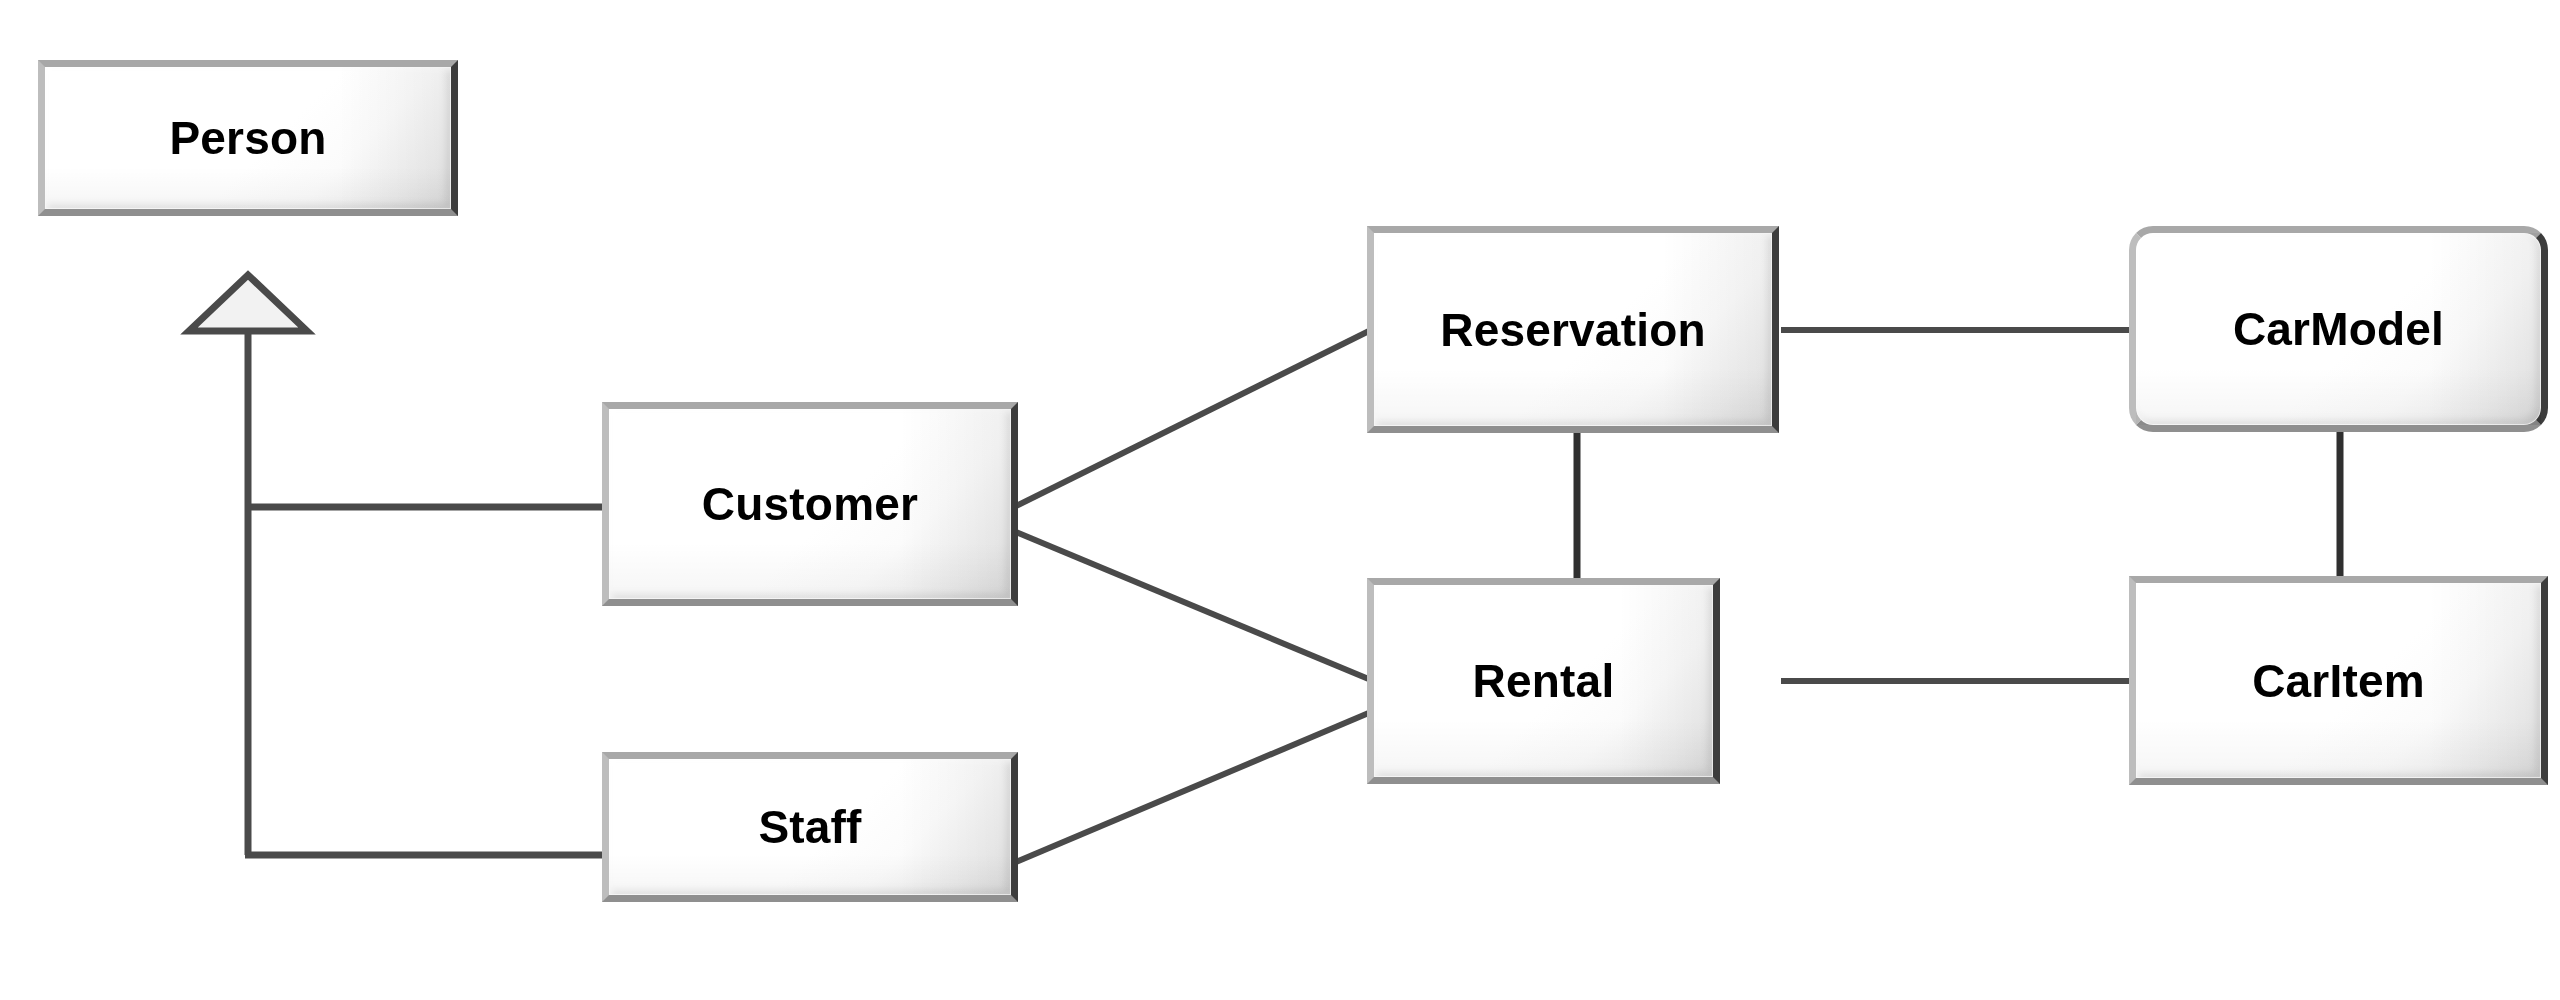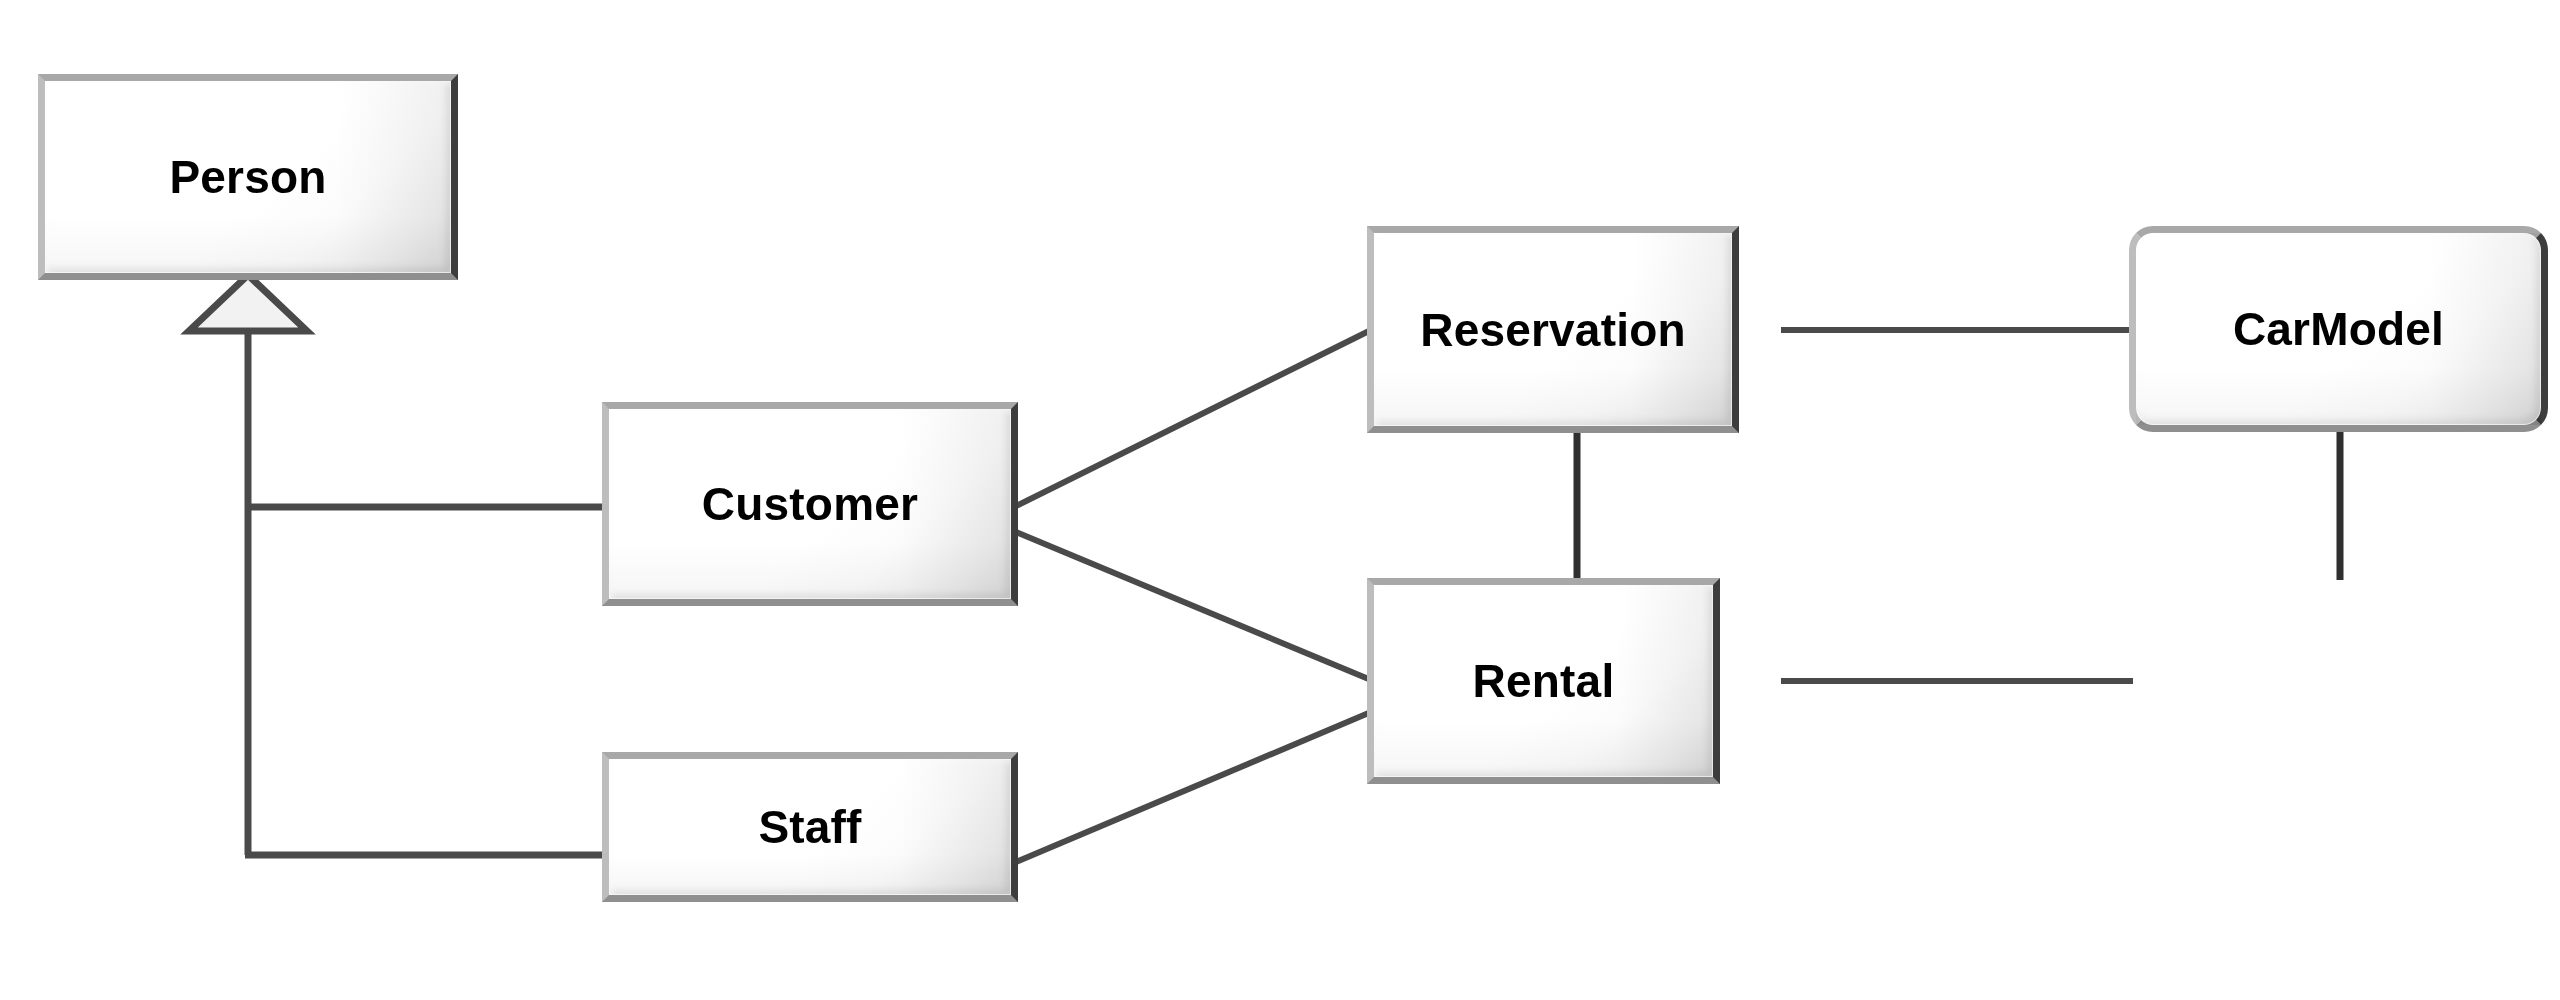--- a/index.html
+++ b/index.html
@@ -91,44 +91,48 @@
       <line x1="1577" y1="429" x2="1577" y2="582" stroke="#2f2f2f" stroke-width="7" stroke-linecap="butt"></line>
 
       <line x1="1781" y1="330" x2="2133" y2="330" stroke="#4a4a4a" stroke-width="6" stroke-linecap="butt"></line>
 
       <line x1="1781" y1="681" x2="2133" y2="681" stroke="#4a4a4a" stroke-width="6" stroke-linecap="butt"></line>
 
       <line x1="2340" y1="428" x2="2340" y2="580" stroke="#2f2f2f" stroke-width="7" stroke-linecap="butt"></line>
     </g>
   </svg>
 
-  <div class="uml-class" id="box-person" style="left: 38px; top: 74px; width: 420px; height: 206px;">
+  <div class="uml-class" id="box-person" style="left: 38px; top: 60px; width: 420px; height: 156px;">
     <span class="inner-bevel"></span>
     <span class="class-name">Person</span>
   </div>
 
   <div class="uml-class" id="box-customer" style="left: 602px; top: 402px; width: 416px; height: 204px;">
     <span class="inner-bevel"></span>
     <span class="class-name">Customer</span>
   </div>
 
   <div class="uml-class" id="box-staff" style="left: 602px; top: 752px; width: 416px; height: 150px;">
     <span class="inner-bevel"></span>
     <span class="class-name">Staff</span>
   </div>
 
-  <div class="uml-class" id="box-reservation" style="left: 1367px; top: 226px; width: 372px; height: 207px;">
+  <div class="uml-class" id="box-reservation" style="left: 1367px; top: 226px; width: 412px; height: 207px;">
     <span class="inner-bevel"></span>
     <span class="class-name">Reservation</span>
   </div>
 
   <div class="uml-class" id="box-rental" style="left: 1367px; top: 578px; width: 353px; height: 206px;">
     <span class="inner-bevel"></span>
     <span class="class-name">Rental</span>
   </div>
 
   <div class="uml-class" id="box-carmodel" style="left: 2129px; top: 226px; width: 419px; height: 206px; border-radius: 24px;">
     <span class="inner-bevel"></span>
     <span class="class-name">CarModel</span>
   </div>
 
+  <div class="uml-class" id="box-caritem" style="left: 2129px; top: 576px; width: 419px; height: 209px;">
+    <span class="inner-bevel"></span>
+    <span class="class-name">CarItem</span>
+  </div>
 
 </div>
 
 </body></html>

